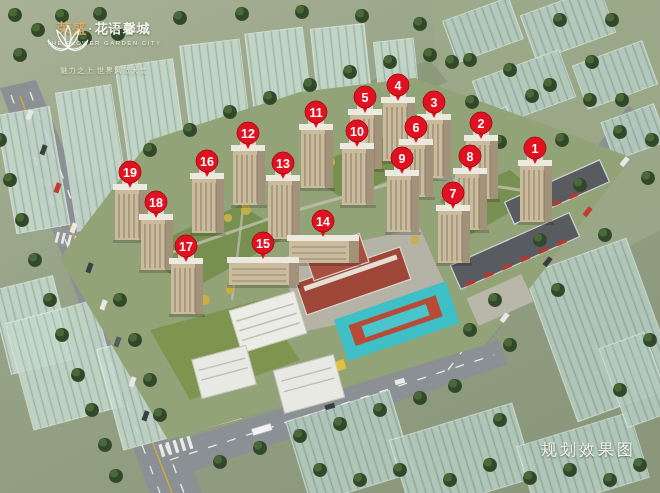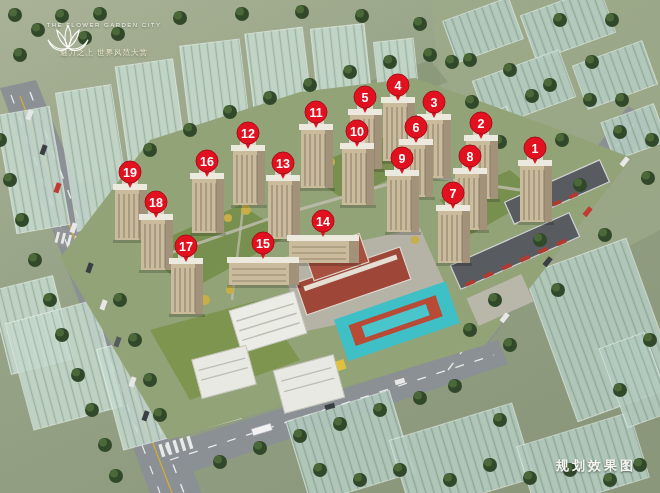--- a/index.html
+++ b/index.html
@@ -9,22 +9,22 @@
   .stage svg{position:absolute;left:0;top:0;}
   .logo{position:absolute;left:44px;top:20px;width:120px;text-align:center;color:#fff;
         text-shadow:0 1px 2px rgba(40,60,45,.55);pointer-events:none;}
   .logo .flower{display:block;margin:0 auto 2px auto;}
   .logo-line1{font-size:13px;font-weight:bold;letter-spacing:1px;white-space:nowrap;}
   .logo-line1 .brand{color:#d8b072;font-size:14px;}
   .logo-line1 .dot{color:#e6e6e0;margin:0 1px;}
   .logo-line1 .proj{color:#f5f5ef;}
   .logo-en{font-size:6px;letter-spacing:1.5px;color:rgba(255,255,255,.85);margin-top:2px;}
   .logo-tag{font-size:7.5px;letter-spacing:1px;color:#f0e6cd;margin-top:20px;}
-  .caption{position:absolute;right:24px;bottom:18px;font-size:13px;letter-spacing:3px;
-           color:#f4f4f0;text-shadow:0 1px 2px rgba(30,40,30,.6);font-weight:bold;}
+  .caption{position:absolute;right:24px;bottom:32px;font-size:16px;letter-spacing:3px;
+           color:#f4f4f0;text-shadow:0 1px 2px rgba(30,40,30,.6);}
   .marker-text{font-weight:bold;}
 </style>
 </head>
 <body>
 
 <div class="stage">
 
 <svg width="660" height="493" viewBox="0 0 660 493">
   <defs>
     <linearGradient id="bg" x1="0" y1="0" x2="0.7" y2="1">
@@ -530,19 +530,20 @@
 <div class="logo">
   <svg class="flower" width="48" height="38" viewBox="-30 -26 60 38">
     <g stroke="#ffffff" stroke-width="1.4" fill="none" opacity=".95">
       <path d="M0,-24 C5,-14 5,-4 0,4 C-5,-4 -5,-14 0,-24 Z"></path>
       <path d="M-14,-18 C-12,-6 -7,0 0,4 C-3,-6 -7,-13 -14,-18 Z"></path>
       <path d="M14,-18 C12,-6 7,0 0,4 C3,-6 7,-13 14,-18 Z"></path>
       <path d="M-25,-6 C-19,4 -9,8 0,4 C-8,11 -20,7 -25,-6 Z"></path>
       <path d="M25,-6 C19,4 9,8 0,4 C8,11 20,7 25,-6 Z"></path>
     </g>
   </svg>
+  <div class="logo-line1"><span class="brand">荣盛</span><span class="dot">·</span><span class="proj">花语馨城</span></div>
   <div class="logo-en">THE FLOWER GARDEN CITY</div>
   <div class="logo-tag">魅力之上 世界风范大赏</div>
 </div>
 
 <div class="caption">规划效果图</div>
 
 </div>
 
 </body></html>

